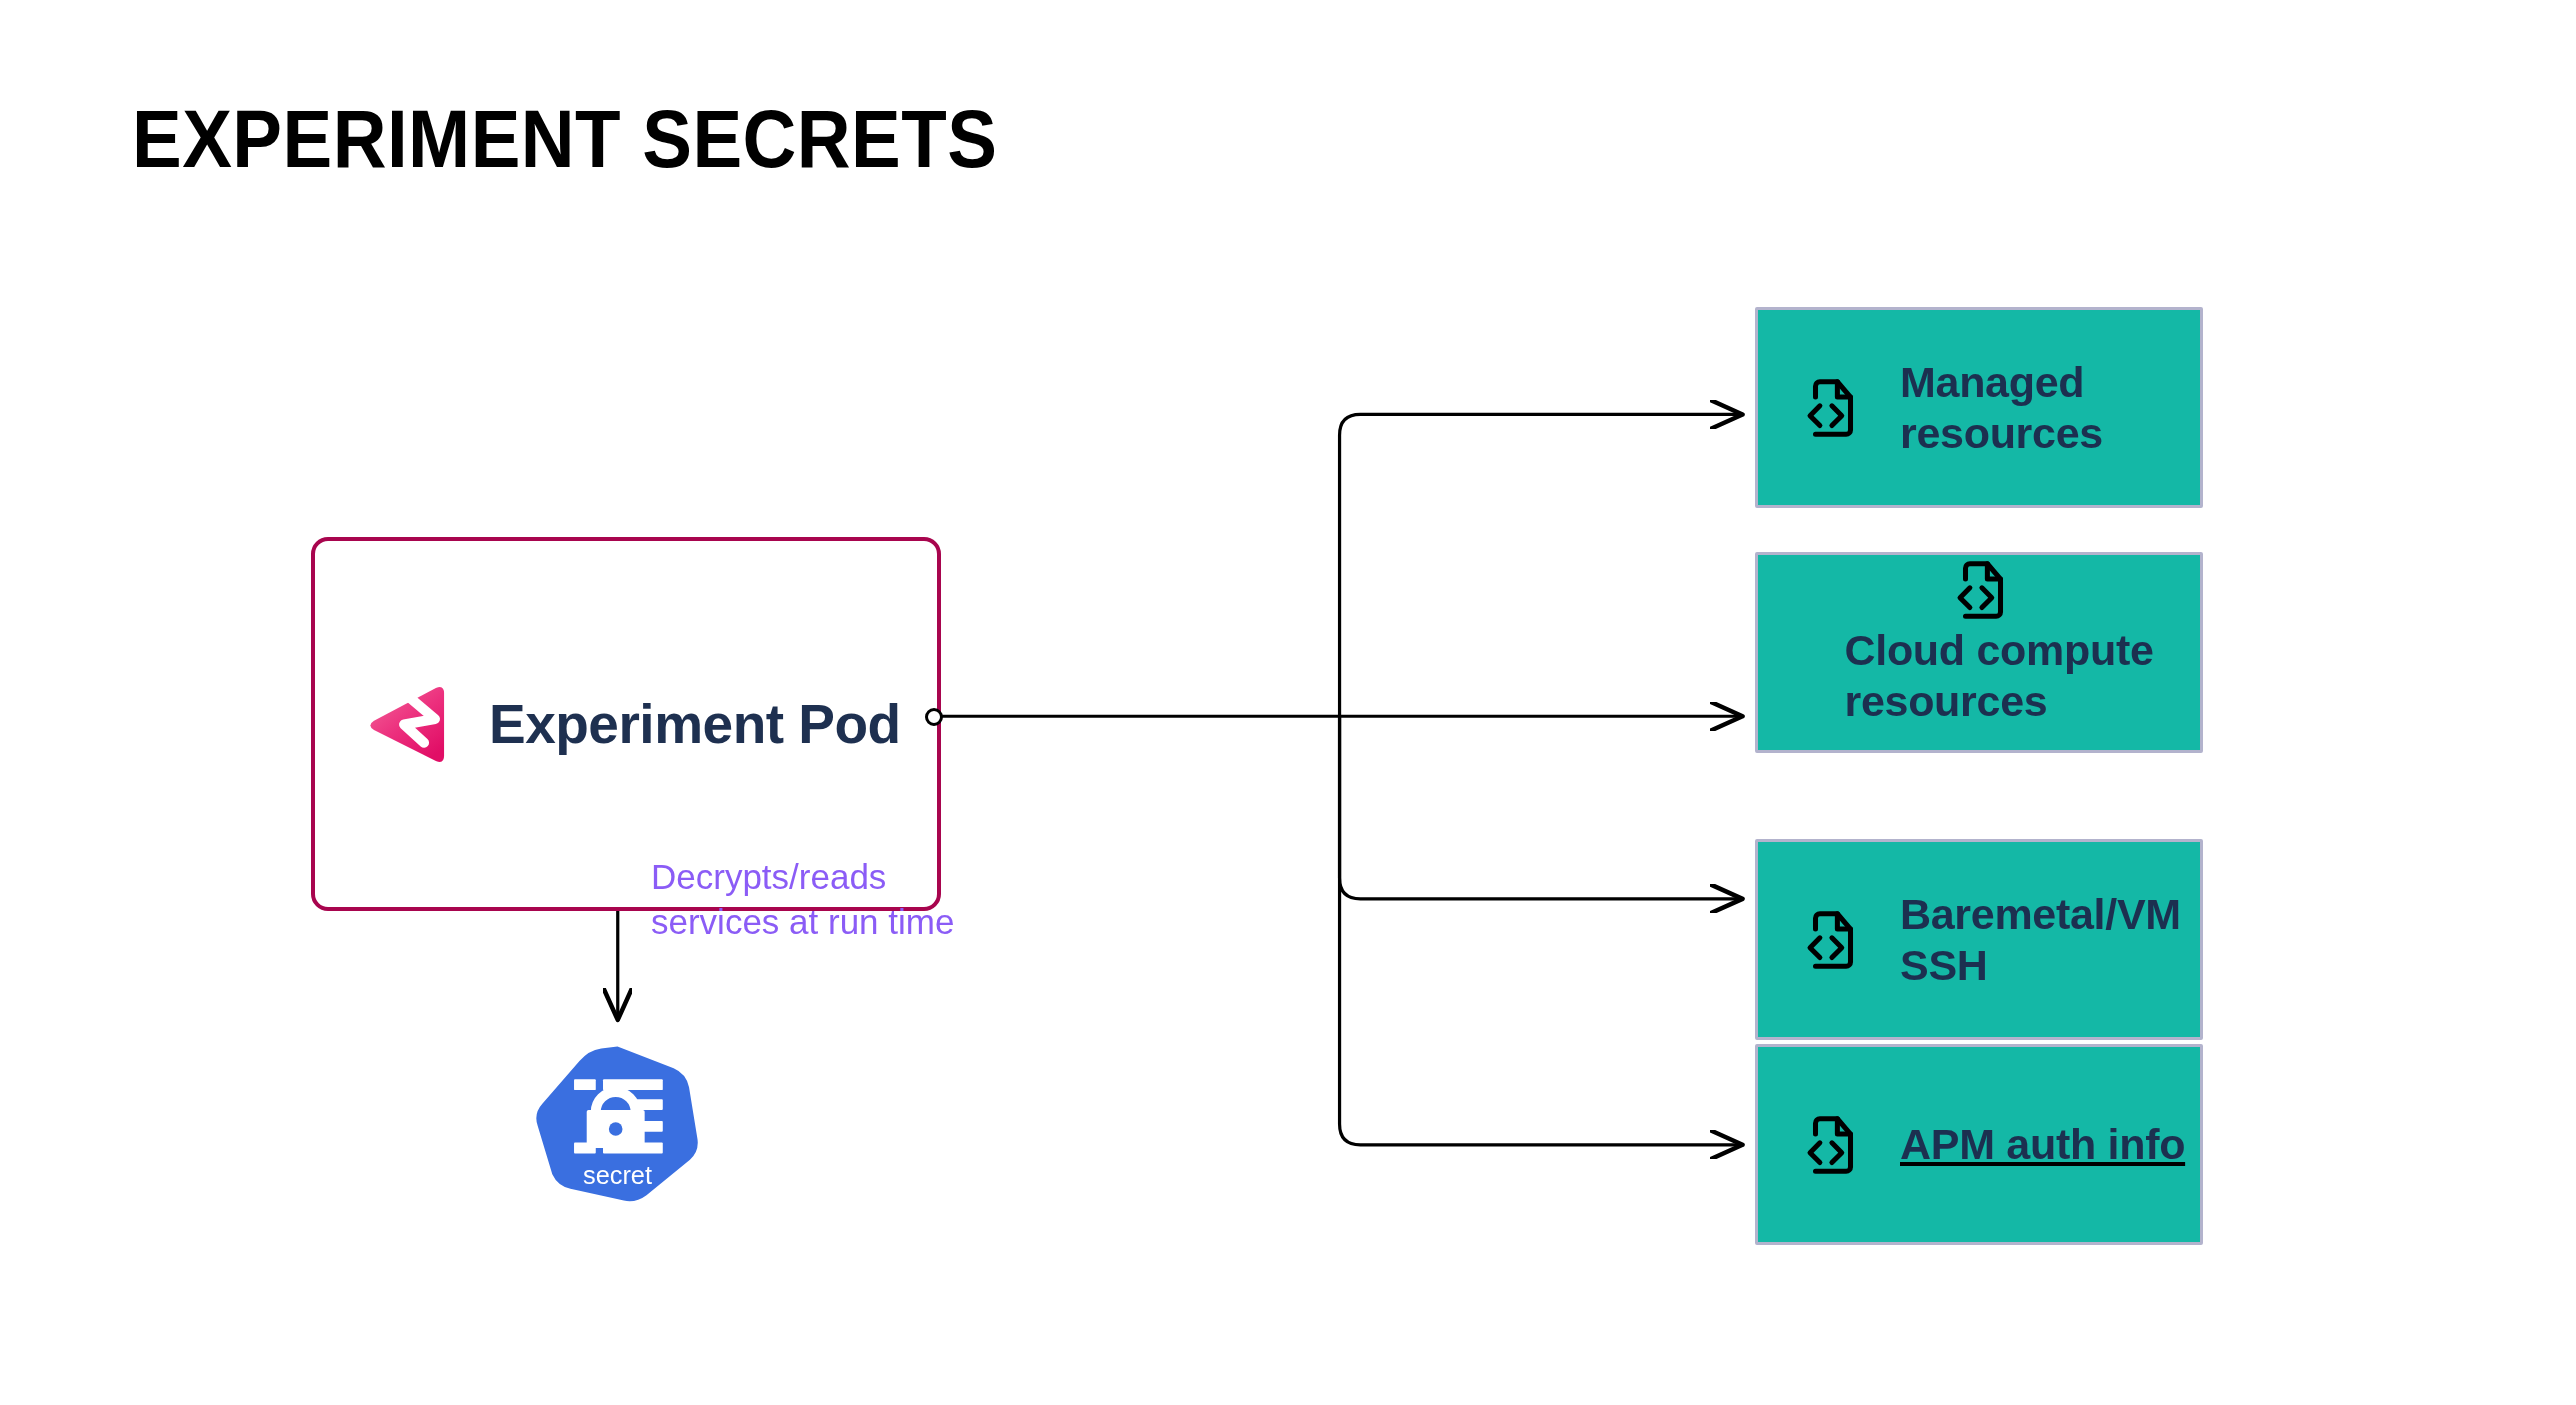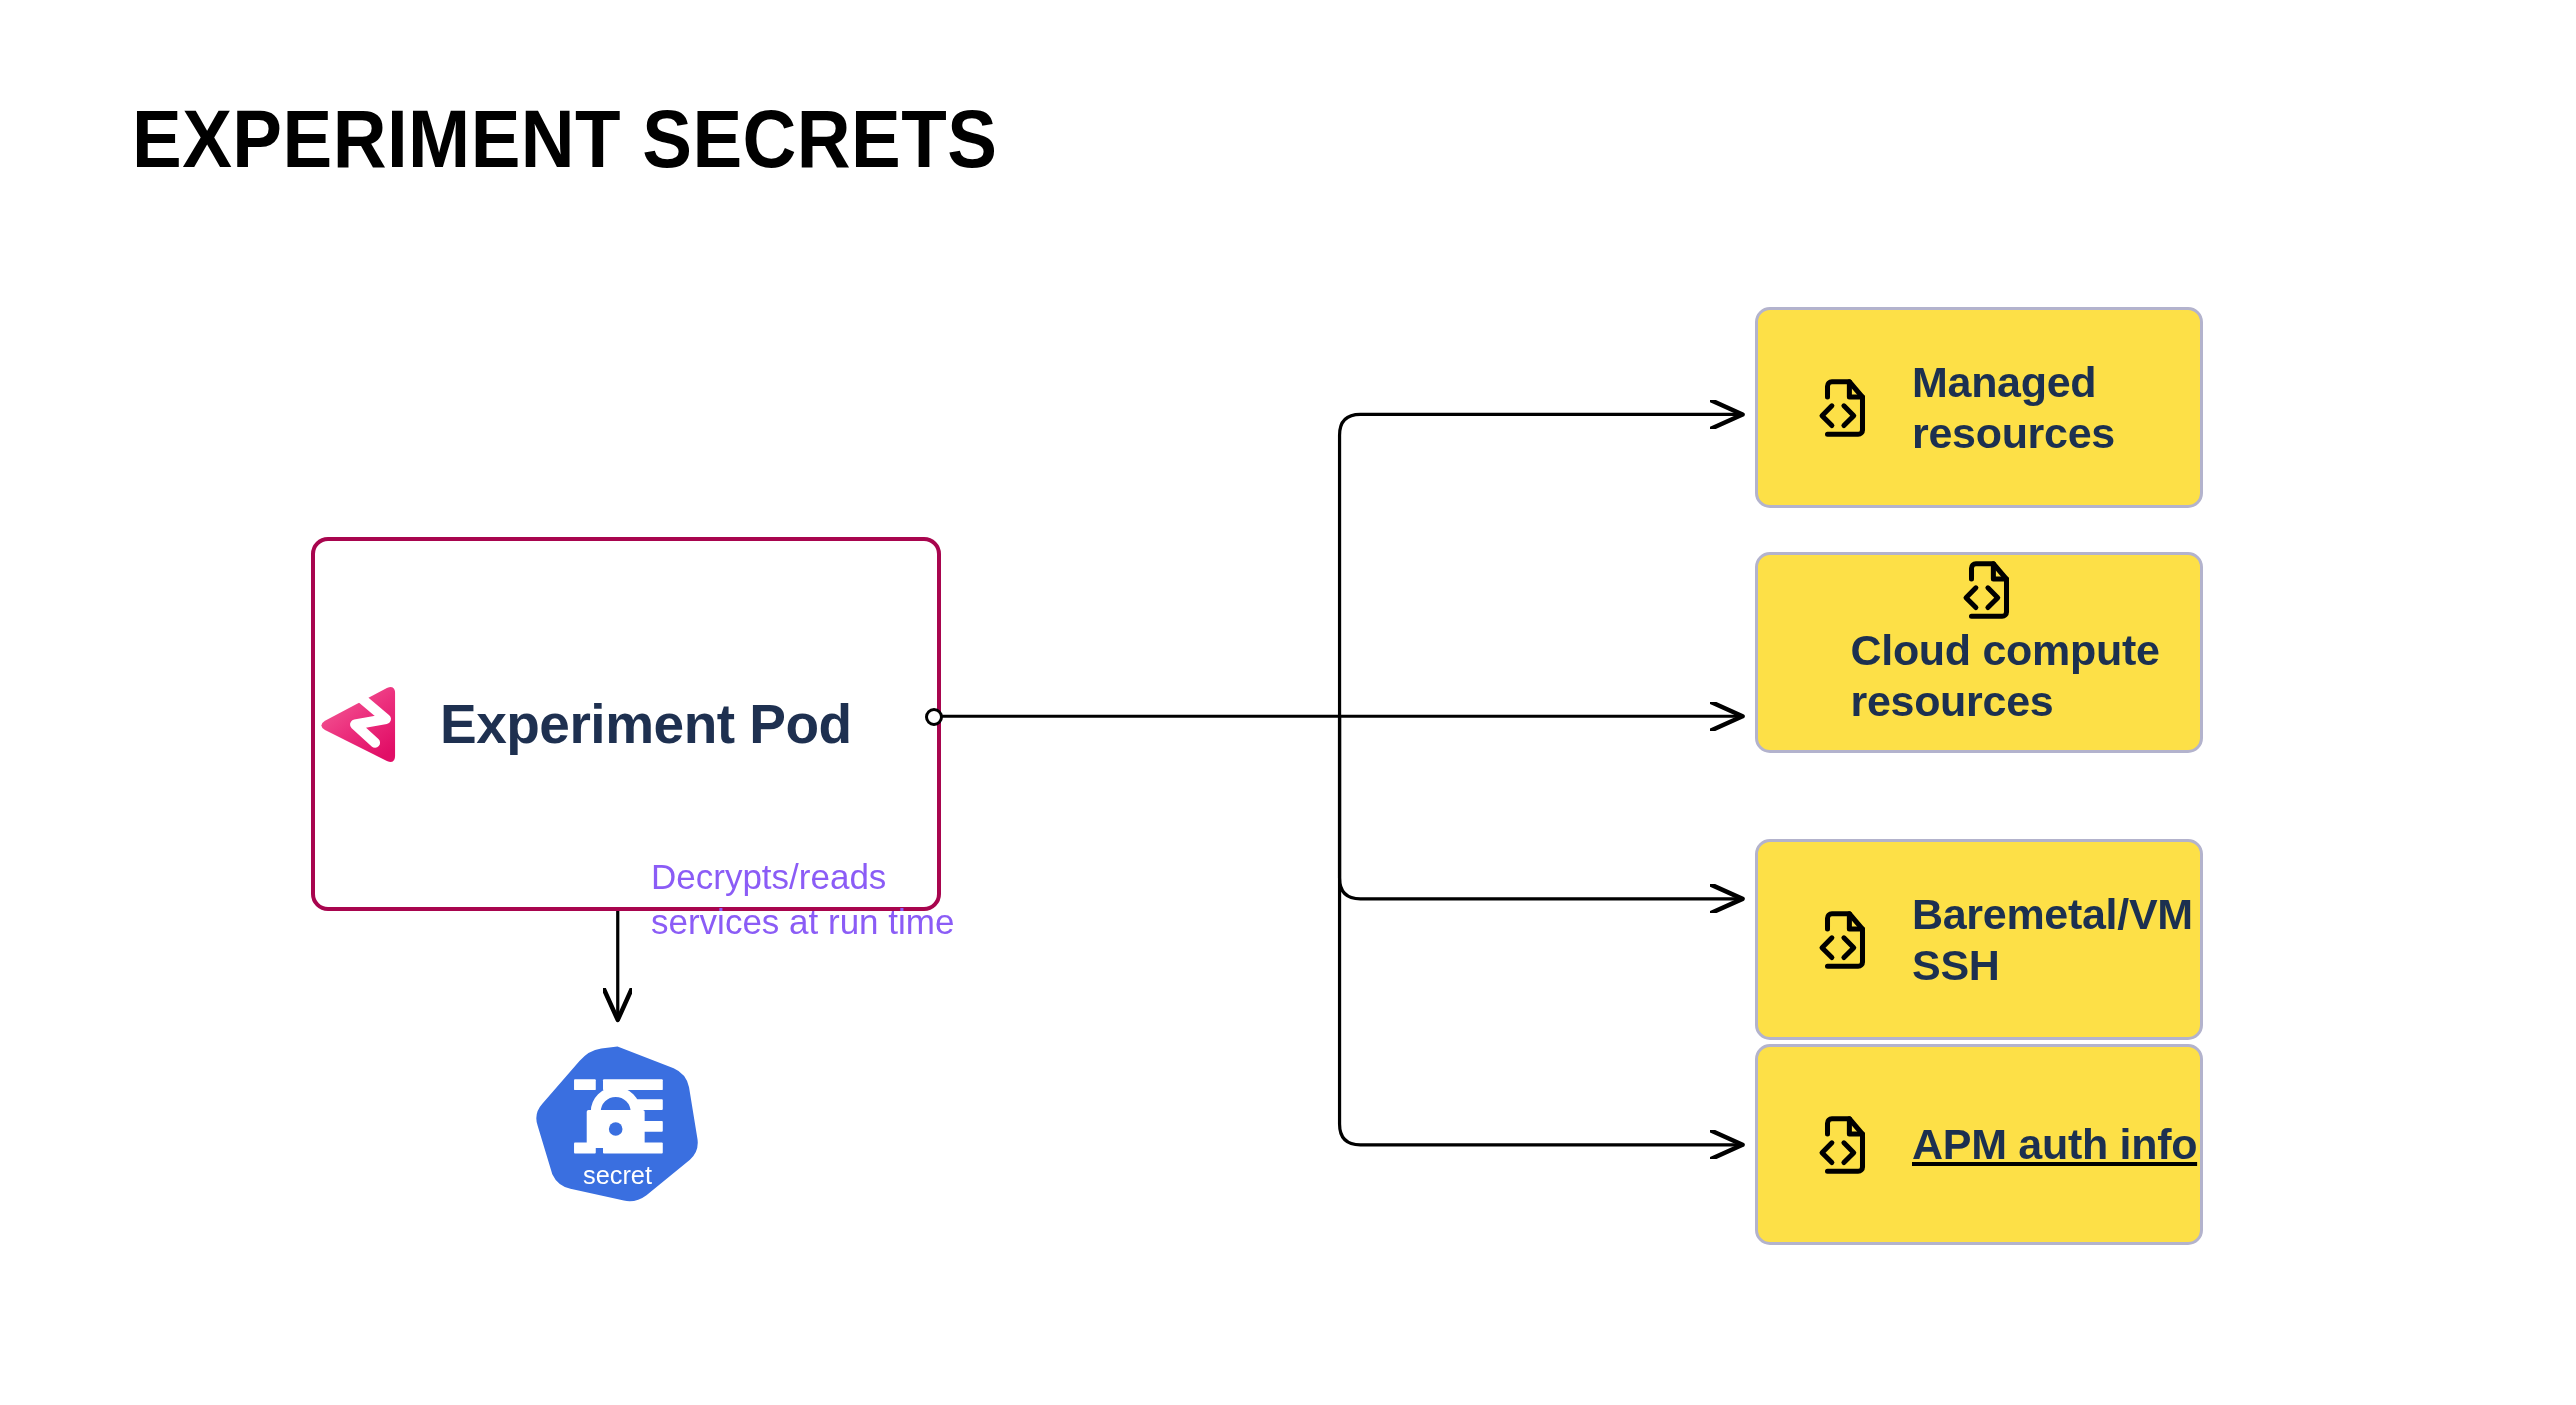--- a/index.html
+++ b/index.html
@@ -51,20 +51,21 @@
     left: 311px;
     top: 537px;
     width: 630px;
     height: 374px;
     background: #ffffff;
     border: 4.7px solid #a8054e;
     border-radius: 17px;
     display: flex;
     align-items: center;
     justify-content: flex-start;
+    padding-left: 49px;
   }
 
   #pod-logo {
     width: 91px;
     height: 91px;
     flex: 0 0 auto;
     margin-right: 34px;
   }
 
   #pod-label {
@@ -108,26 +109,26 @@
   }
 
   #secret-node svg { display: block; width: 163px; height: 163px; }
 
   
   .target-card {
     position: absolute;
     left: 1755px;
     width: 448px;
     height: 201px;
-    background: #fde047;
+    background: #14b8a6;
     border: 3.8px solid #b3b3cd;
-    border-radius: 15px;
+    border-radius: 2px;
     display: flex;
     align-items: center;
-    padding-left: 52px;
+    padding-left: 40px;
   }
 
   #card-0 { top: 307px; }
   #card-1 { top: 552px; flex-direction: column; }
   #card-2 { top: 798px; margin-top: 41px; }
   #card-3 { top: 1044px; text-decoration: underline; }
 
   .card-icon {
     flex: 0 0 auto;
     width: 70px;

